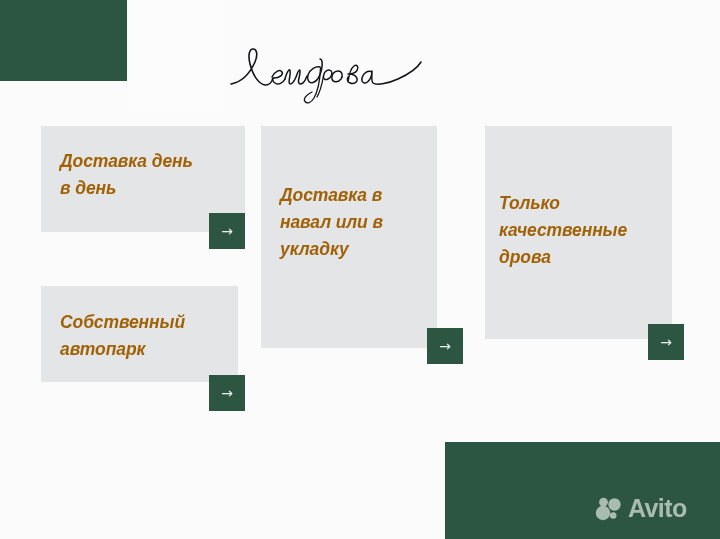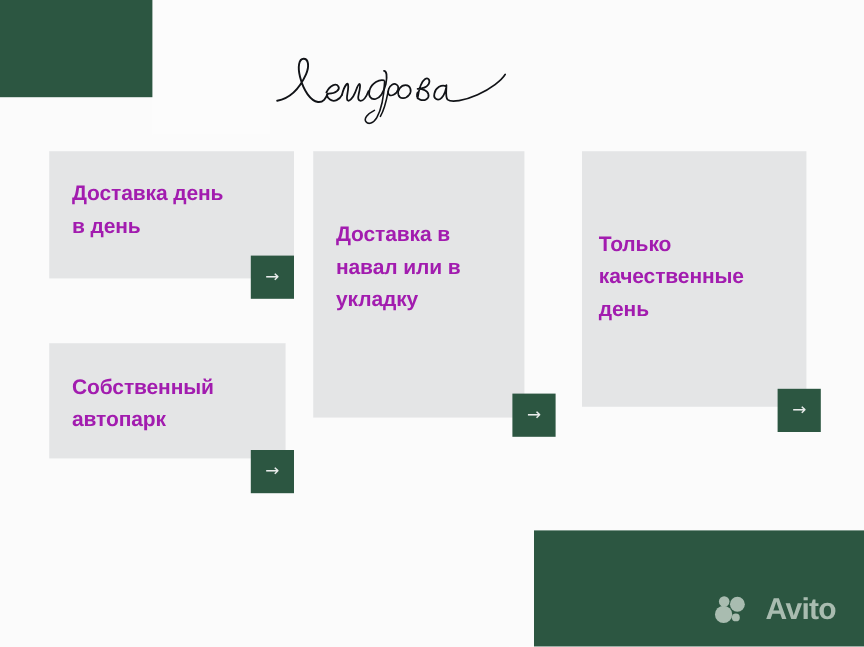--- a/index.html
+++ b/index.html
@@ -56,26 +56,27 @@
   .logo svg { display: block; width: 100%; height: 100%; }
 
   
   .card {
     position: absolute;
     background: #e4e5e6;
     box-sizing: border-box;
   }
   .card-title {
     position: absolute;
-    color: #a21caf;
+    color: #a16207;
     font-weight: 700;
     font-size: 17.5px;
     line-height: 1.55;
     letter-spacing: -0.1px;
     white-space: pre-line;
+    font-style: italic;
   }
 
   .card-1 { left: 41px;  top: 126px; width: 204px; height: 106px; }
   .card-1 .card-title { left: 19px; top: 22px; width: 180px; }
 
   .card-2 { left: 261px; top: 126px; width: 176px; height: 222px; }
   .card-2 .card-title { left: 19px; top: 56px; width: 160px; }
 
   .card-3 { left: 485px; top: 126px; width: 187px; height: 213px; }
   .card-3 .card-title { left: 14px; top: 64px; width: 172px; }
@@ -106,22 +107,22 @@
   .btn-2 { left: 427px; top: 328px; }
   .btn-3 { left: 648px; top: 324px; }
   .btn-4 { left: 209px; top: 375px; }
 
   
   .watermark {
     position: absolute;
     left: 595px;
     top: 496px;
     display: flex;
-    align-items: flex-start;
-    gap: 16px;
+    align-items: flex-end;
+    gap: 6px;
   }
   .watermark .mark { display: block; }
   .watermark .wordmark {
     color: #a9bcb0;
     font-size: 25px;
     font-weight: 700;
     line-height: 1;
     letter-spacing: -0.6px;
   }
 </style>
@@ -173,21 +174,21 @@
 навал или в
 укладку</div>
   </div>
   <button class="arrow-btn btn-2">
     <span class="glyph">→</span>
   </button>
 
   <div class="card card-3">
     <div class="card-title">Только
 качественные
-день</div>
+дрова</div>
   </div>
   <button class="arrow-btn btn-3">
     <span class="glyph">→</span>
   </button>
 
   <div class="card card-4">
     <div class="card-title">Собственный
 автопарк</div>
   </div>
   <button class="arrow-btn btn-4">

